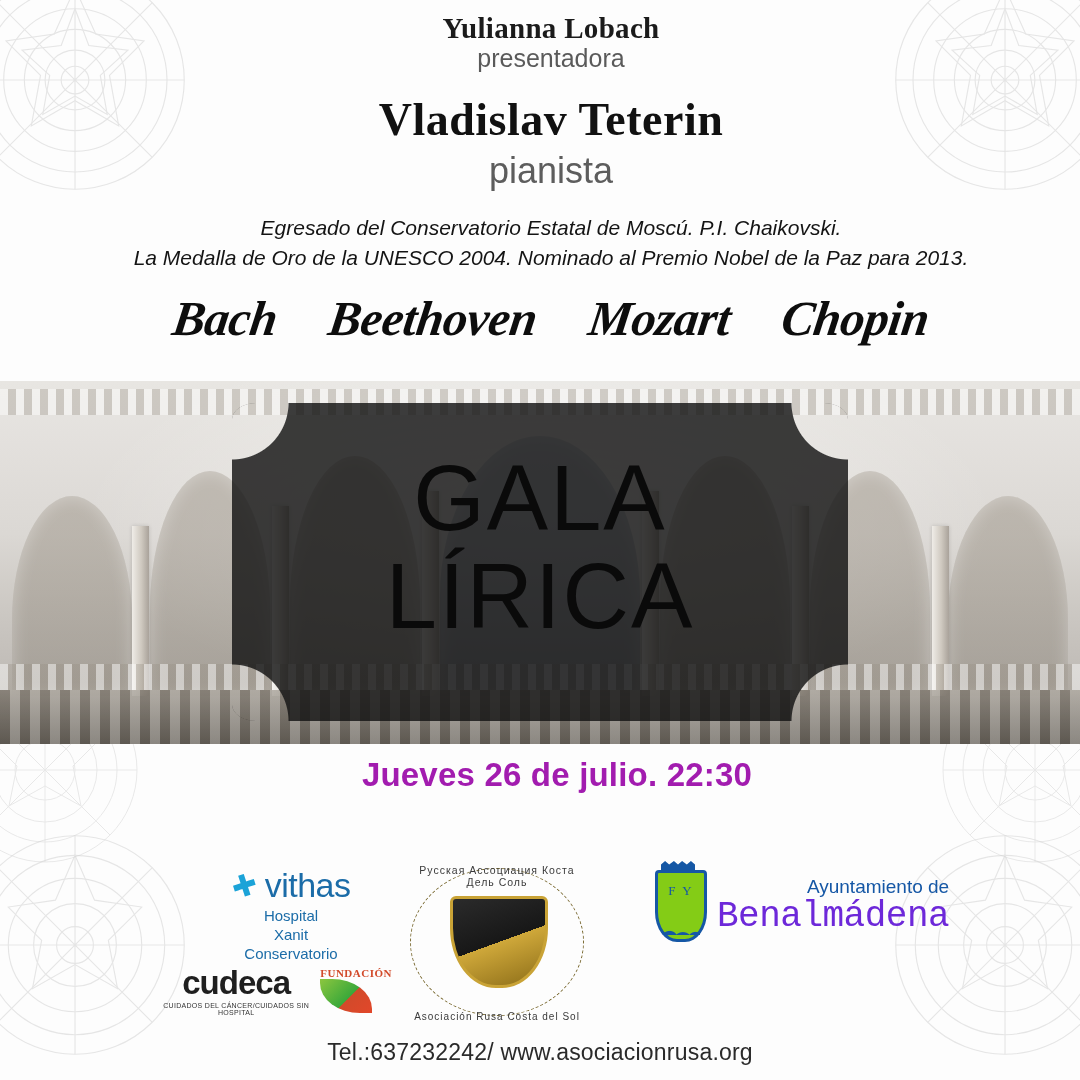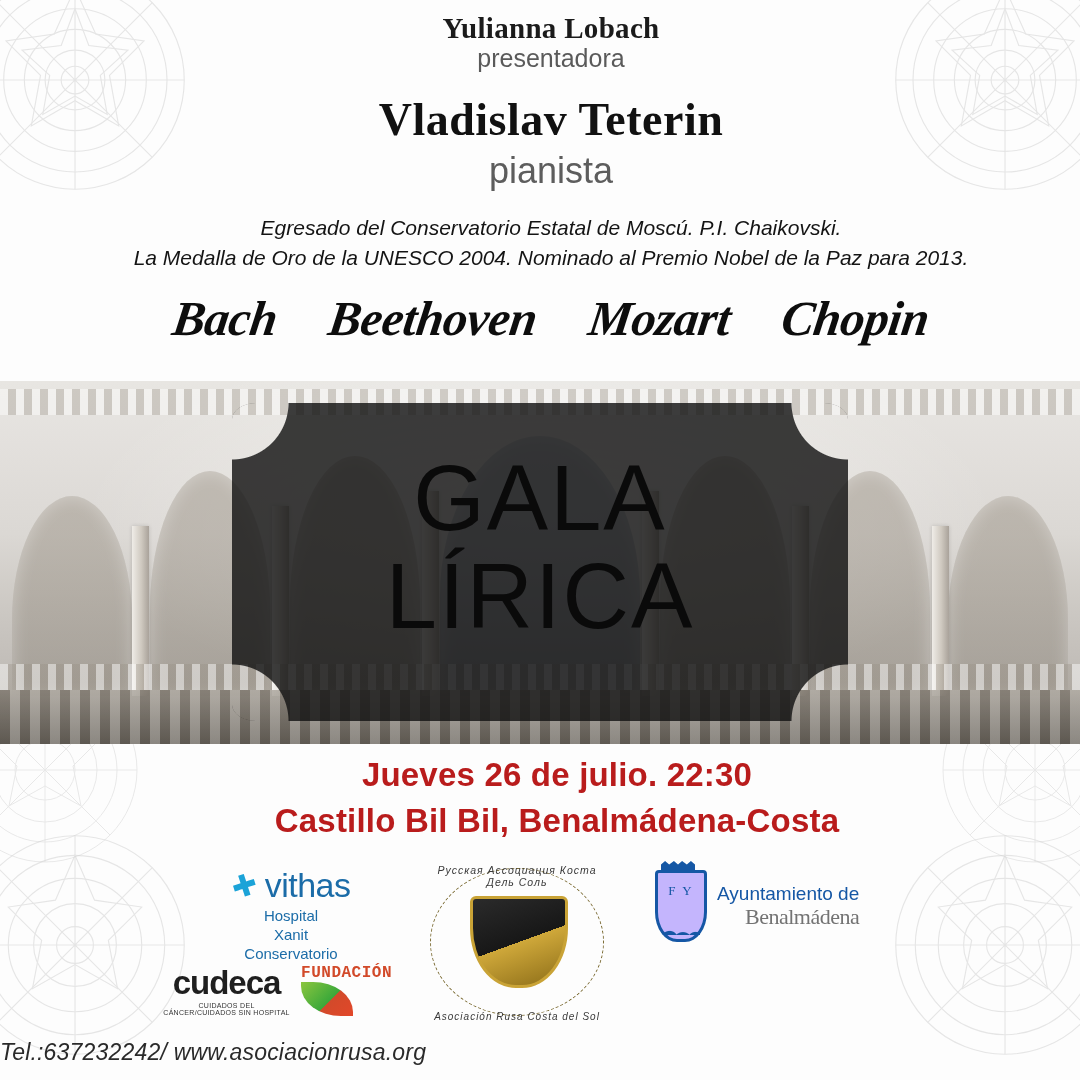--- a/index.html
+++ b/index.html
@@ -207,21 +207,21 @@
     top: 752px;
     left: 0;
     width: 1080px;
     text-align: center;
     z-index: 3;
   }
   .detail-line {
     font-family: "Liberation Sans", sans-serif;
     font-weight: bold;
     font-size: 33px;
-    color: #b91c1c;
+    color: #a21caf;
     line-height: 1.4;
     letter-spacing: 0.2px;
     margin-left: 34px;
   }
 
   
   .sponsors {
     position: absolute;
     top: 862px;
     left: 0;
@@ -262,40 +262,40 @@
   .cudeca { left: 162px; top: 102px; width: 230px; }
   .cudeca-row { display: flex; align-items: center; justify-content: center; gap: 10px; }
   .cudeca-word {
     font-family: "Liberation Sans", sans-serif;
     font-weight: bold;
     font-size: 33px;
     color: #1f1f1f;
     letter-spacing: -1px;
   }
   .cudeca-fund {
-    font-family: Liberation Mono, monospace;
-    font-size: 16px;
+    font-family: Liberation Serif, serif;
+    font-size: 11px;
     color: #d24a2a;
     font-weight: bold;
     letter-spacing: 0.5px;
   }
   .cudeca-tag {
     font-family: "Liberation Sans", sans-serif;
     font-size: 7px;
     color: #333;
     letter-spacing: 0.3px;
   }
   .cudeca-leaf {
     width: 52px; height: 34px;
     background: linear-gradient(135deg, #8cc63f 0%, #3aa83a 55%, #d24a2a 56%, #e2472a 100%);
     border-top-right-radius: 40px 30px;
     border-bottom-left-radius: 40px 30px;
   }
   
-  .rusa { left: 412px; top: 0px; width: 210px; font-style: italic; }
+  .rusa { left: 392px; top: 0px; width: 210px; }
   .seal {
     position: relative;
     width: 186px; height: 160px;
     margin: 0 auto;
   }
   .seal-ring {
     position: absolute; inset: 6px;
     border-radius: 50%;
     border: 1px dashed #7a6a32;
   }
@@ -316,21 +316,21 @@
     text-align: center;
     letter-spacing: 1px;
   }
   .seal-arc-top { top: 2px; }
   .seal-arc-bottom { bottom: 0px; font-size: 10px; }
   
   .ayto { left: 655px; top: 8px; width: 270px; }
   .ayto-row { display: flex; align-items: center; gap: 10px; }
   .ayto-shield {
     width: 46px; height: 66px;
-    background: #c4b5fd;
+    background: #84cc16;
     border: 3px solid #1557a5;
     border-radius: 4px 4px 22px 22px / 4px 4px 30px 30px;
     position: relative;
     flex: none;
   }
   .ayto-crown {
     position: absolute; top: -12px; left: 3px;
     width: 34px; height: 10px;
     background: #1557a5;
     clip-path: polygon(0 100%,0 35%,12% 0,24% 35%,38% 0,50% 35%,62% 0,76% 35%,88% 0,100% 35%,100% 100%);
@@ -346,33 +346,33 @@
     background:
       radial-gradient(circle at 20% 120%, #1557a5 0 8px, transparent 9px),
       radial-gradient(circle at 55% 130%, #1557a5 0 9px, transparent 10px),
       radial-gradient(circle at 88% 120%, #1557a5 0 7px, transparent 8px);
   }
   .ayto-t1 {
     font-family: "Liberation Sans", sans-serif;
     font-size: 19px; color: #1557a5;
   }
   .ayto-t2 {
-    font-family: Liberation Serif, serif;
-    font-size: 22px; color: #737373; font-weight: normal;
+    font-family: Liberation Mono, monospace;
+    font-size: 36px; color: #6d28d9; font-weight: normal;
     letter-spacing: -0.5px; line-height: 1.05;
   }
 
   
   .footer {
     position: absolute;
     bottom: 14px;
     left: 0;
     width: 1080px;
+    text-align: center;
     z-index: 3;
-    font-style: italic;
   }
   .footer-text {
     font-family: "Liberation Sans", sans-serif;
     font-size: 23px;
     color: #2a2a2a;
     letter-spacing: 0.2px;
   }
 </style>
 </head>
 <body>
@@ -492,21 +492,20 @@
     </div>
     <div class="cartouche"></div>
     <div class="gala-wrap">
       <div class="gala-line">GALA</div>
       <div class="gala-line second">LÍRICA</div>
     </div>
   </div>
 
   <div class="details">
     <div class="detail-line">Jueves 26 de julio. 22:30</div>
-    <div class="detail-line">Castillo Bil Bil, Benalmádena-Costa</div>
   </div>
 
   <div class="sponsors">
 
     <div class="sponsor vithas">
       <div class="vithas-row">
         <span class="vithas-cross">✚</span>
         <span class="vithas-word">vithas</span>
       </div>
       <div class="vithas-sub">

